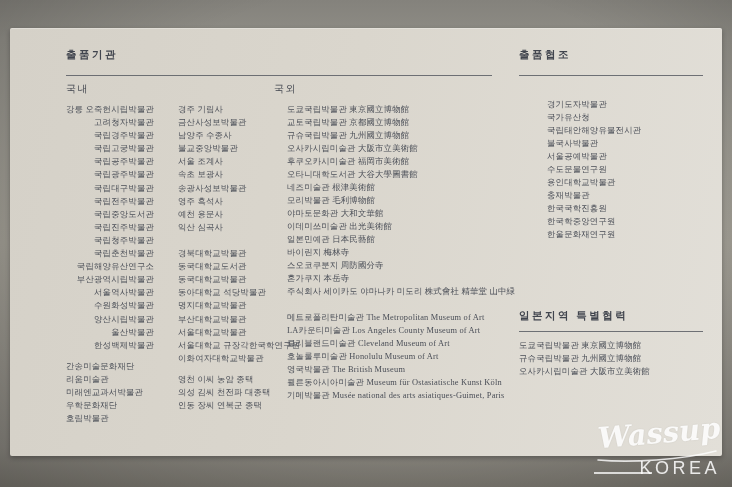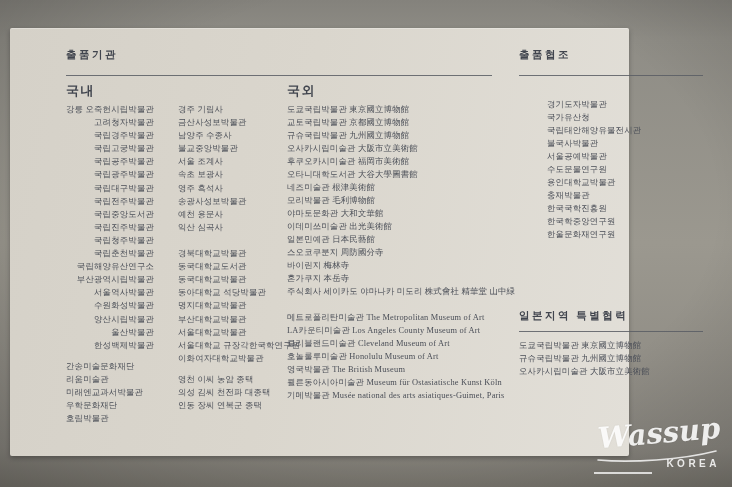--- a/index.html
+++ b/index.html
@@ -6,48 +6,48 @@
   html,body { width:732px; height:487px; overflow:hidden; }
   body{
     font-family:"Liberation Serif","DejaVu Serif",serif;
     background:
       radial-gradient(ellipse at 55% 42%, rgba(0,0,0,0) 55%, rgba(0,0,0,0.22) 100%),
       linear-gradient(180deg,#84827c 0%, #8f8d86 8%, #9b988f 50%, #8a8780 92%, #7a776f 100%);
     position:relative;
   }
   .photo{ position:absolute; inset:0; }
   .panel{
-    position:absolute; left:10px; top:28px; width:619px; height:428px;
+    position:absolute; left:10px; top:28px; width:712px; height:428px;
     background:linear-gradient(100deg,#d5d1c8 0%, #dad6cd 45%, #e2dfd8 100%);
     border-radius:2px;
     box-shadow:0 2px 5px rgba(0,0,0,0.28), inset 0 1px 0 rgba(255,255,255,0.25);
     color:#4a4e57;
   }
   .h-main{
     position:absolute; font-size:10.5px; font-weight:700;
     letter-spacing:2.5px; color:#41454e; white-space:nowrap;
   }
   .h-sub{
-    position:absolute; font-size:13px; font-weight:700;
+    position:absolute; font-size:10px; font-weight:400;
     letter-spacing:1.5px; color:#41454e; white-space:nowrap;
   }
   .rule{ position:absolute; height:1px; background:#595d64; opacity:0.85; }
   ul{ list-style:none; position:absolute; }
   li{
     height:13.1px; line-height:13.1px; font-size:8.4px;
     letter-spacing:0.2px; white-space:nowrap; color:#4a4e57;
   }
   .lh13 li{ height:13px; line-height:13px; }
   
   .pos-title-left{ left:56px; top:20px; }
   .pos-title-right{ left:509px; top:20px; }
   .rule-left{ left:56px; top:47px; width:426px; }
   .rule-right{ left:509px; top:47px; width:184px; }
   .pos-sub-domestic{ left:56px; top:54px; }
-  .pos-sub-overseas{ left:277px; top:54px;text-align:center; }
+  .pos-sub-overseas{ left:264px; top:54px;text-align:center; }
   .pos-dom-col1{ left:56px; top:75px;text-align:right; }
   .pos-dom-col2{ left:168px; top:75px; }
   .pos-dom-col1b{ left:56px; top:332px; }
   .pos-dom-col2b{ left:168px; top:332px; }
   .pos-overseas{ left:277px; top:75px; }
   .pos-coop{ left:509px; top:70px;margin-left:28px; }
   .pos-japan-title{ left:509px; top:281px; }
   .rule-japan{ left:509px; top:303px; width:184px; }
   .pos-japan-list{ left:509px; top:311px; }
   
@@ -56,21 +56,21 @@
     color:rgba(255,255,255,0.88);
   }
   .wm-script{
     font-family:"DejaVu Serif","Liberation Serif",serif;
     font-style:italic; font-size:29px; font-weight:600;
     transform:rotate(-5deg); display:block; text-align:center;
     text-shadow:0 0 2px rgba(0,0,0,0.08);
   }
   .wm-swash{ position:absolute; left:6px; top:34px; width:122px; height:12px; }
   .wm-label{
-    position:absolute; right:8px; top:42px; font-size:10px; font-weight:700;
+    position:absolute; right:8px; top:42px; font-size:18px; font-weight:400;
     letter-spacing:3.5px; font-family:"Liberation Sans","DejaVu Sans",sans-serif;
     color:rgba(255,255,255,0.85);
   }
   .wm-line{
     position:absolute; left:4px; top:56px; width:58px; height:2px;
     background:rgba(255,255,255,0.75);
   }
 </style>
 </head>
 <body>
@@ -112,22 +112,22 @@
       </ul>
 
     <ul class="pos-dom-col2">
 
     <li>경주 기림사</li>
         <li>금산사성보박물관</li>
         <li>남양주 수종사</li>
         <li>불교중앙박물관</li>
         <li>서울 조계사</li>
         <li>속초 보광사</li>
+        <li>송광사성보박물관</li>
         <li>영주 흑석사</li>
-        <li>송광사성보박물관</li>
         <li>예천 용문사</li>
         <li>익산 심곡사</li>
         <li></li>
         <li>경북대학교박물관</li>
         <li>동국대학교도서관</li>
         <li>동국대학교박물관</li>
         <li>동아대학교 석당박물관</li>
         <li>명지대학교박물관</li>
         <li>부산대학교박물관</li>
         <li>서울대학교박물관</li>
@@ -158,22 +158,22 @@
         <li>교토국립박물관 京都國立博物館</li>
         <li>규슈국립박물관 九州國立博物館</li>
         <li>오사카시립미술관 大阪市立美術館</li>
         <li>후쿠오카시미술관 福岡市美術館</li>
         <li>오타니대학도서관 大谷大學圖書館</li>
         <li>네즈미술관 根津美術館</li>
         <li>모리박물관 毛利博物館</li>
         <li>야마토문화관 大和文華館</li>
         <li>이데미쓰미술관 出光美術館</li>
         <li>일본민예관 日本民藝館</li>
+        <li>바이린지 梅林寺</li>
         <li>스오코쿠분지 周防國分寺</li>
-        <li>바이린지 梅林寺</li>
         <li>혼가쿠지 本岳寺</li>
         <li>주식회사 세이카도 야마나카 미도리 株式會社 精華堂 山中緑</li>
         <li></li>
         <li>메트로폴리탄미술관 The Metropolitan Museum of Art</li>
         <li>LA카운티미술관 Los Angeles County Museum of Art</li>
         <li>클리블랜드미술관 Cleveland Museum of Art</li>
         <li>호놀룰루미술관 Honolulu Museum of Art</li>
         <li>영국박물관 The British Museum</li>
         <li>쾰른동아시아미술관 Museum für Ostasiatische Kunst Köln</li>
         <li>기메박물관 Musée national des arts asiatiques-Guimet, Paris</li>

